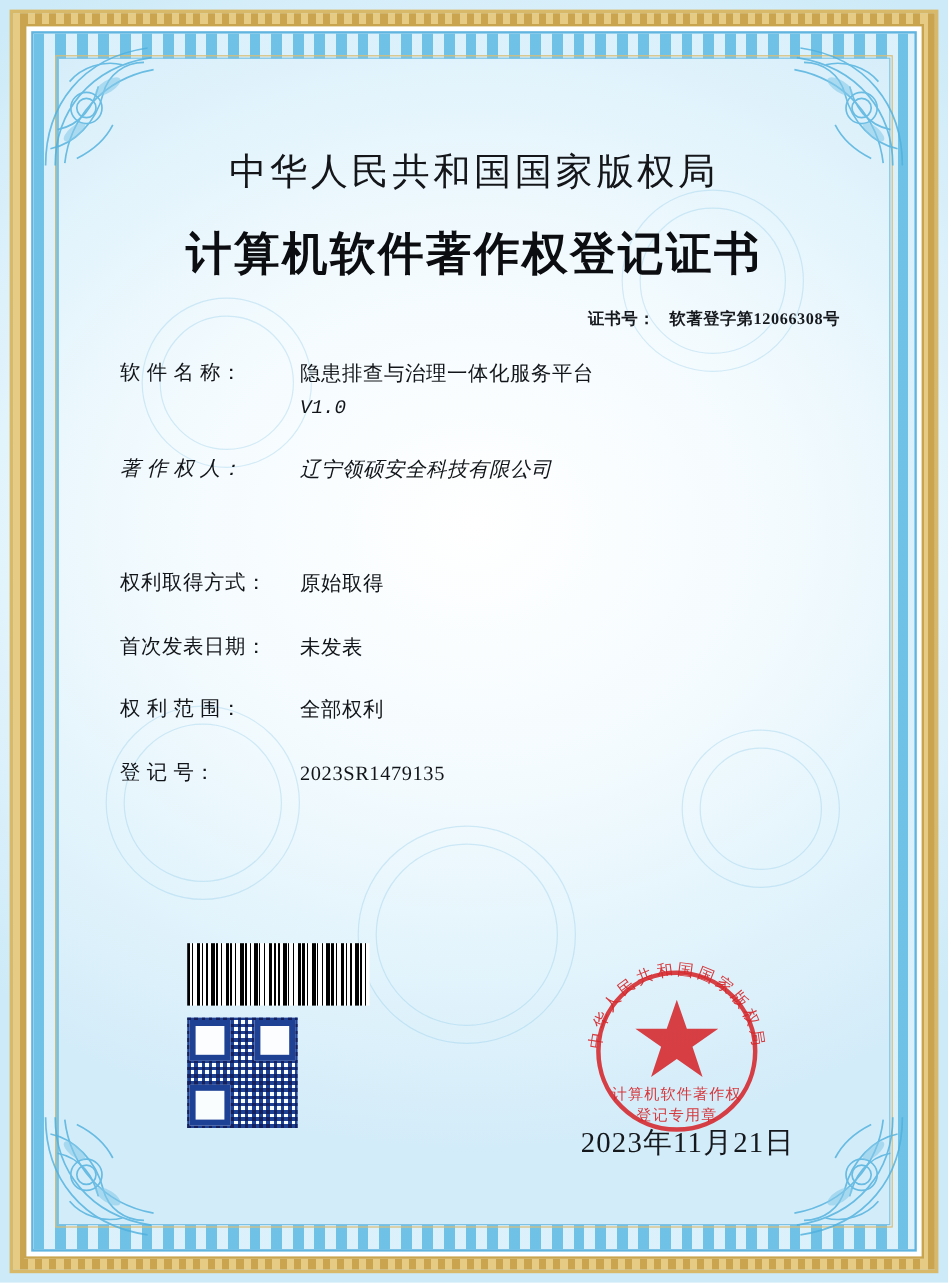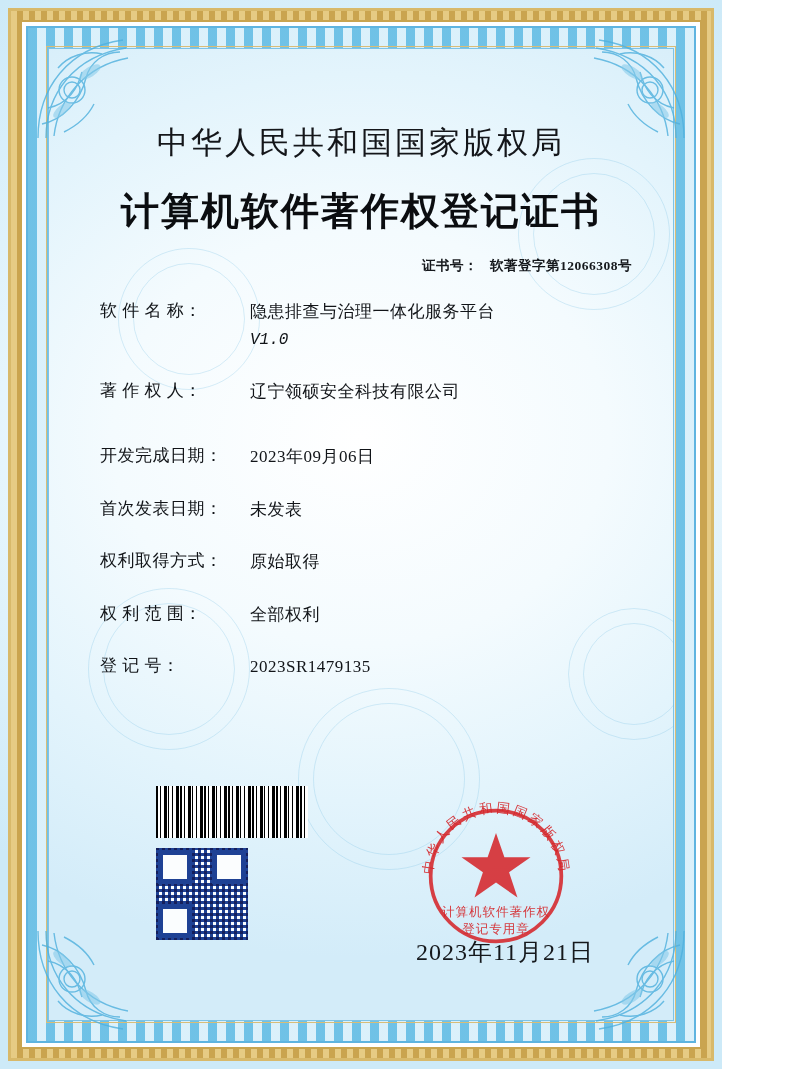--- a/index.html
+++ b/index.html
@@ -9,21 +9,21 @@
   }
   body {
     width: 790px;
     height: 1069px;
     font-family: "Liberation Serif", "DejaVu Serif", serif;
     overflow: hidden;
   }
 
   .certificate {
     position: relative;
-    width: 722px;
+    width: 790px;
     height: 1069px;
     box-sizing: border-box;
     background:
       radial-gradient(ellipse 620px 520px at 50% 40%, #ffffff 0%, #f2fbfe 38%, #dff2fb 68%, #cdeaf8 100%);
     overflow: hidden;
   }
 
   
   .border-outer {
     position: absolute;
@@ -364,40 +364,36 @@
     <div class="fields">
 
       <div class="field-row">
         <div class="field-label">软 件 名 称：</div>
         <div class="field-value">
           <span>隐患排查与治理一体化服务平台</span>
           <span class="line2">V1.0</span>
         </div>
       </div>
 
-      <div class="field-row" style="margin-bottom:20px;">
+      <div class="field-row" style="margin-bottom:50px;font-style:italic;">
         <div class="field-label">著 作 权 人：</div>
         <div class="field-value">辽宁领硕安全科技有限公司</div>
       </div>
 
       <div class="gap-lg"></div>
 
+
       <div class="field-row">
-        <div class="field-label">开发完成日期：</div>
-        <div class="field-value">2023年09月06日</div>
+        <div class="field-label">权利取得方式：</div>
+        <div class="field-value">原始取得</div>
       </div>
 
       <div class="field-row">
         <div class="field-label">首次发表日期：</div>
         <div class="field-value">未发表</div>
-      </div>
-
-      <div class="field-row">
-        <div class="field-label">权利取得方式：</div>
-        <div class="field-value">原始取得</div>
       </div>
 
       <div class="field-row">
         <div class="field-label">权 利 范 围：</div>
         <div class="field-value">全部权利</div>
       </div>
 
       <div class="field-row">
         <div class="field-label">登 记 号：</div>
         <div class="field-value">2023SR1479135</div>

